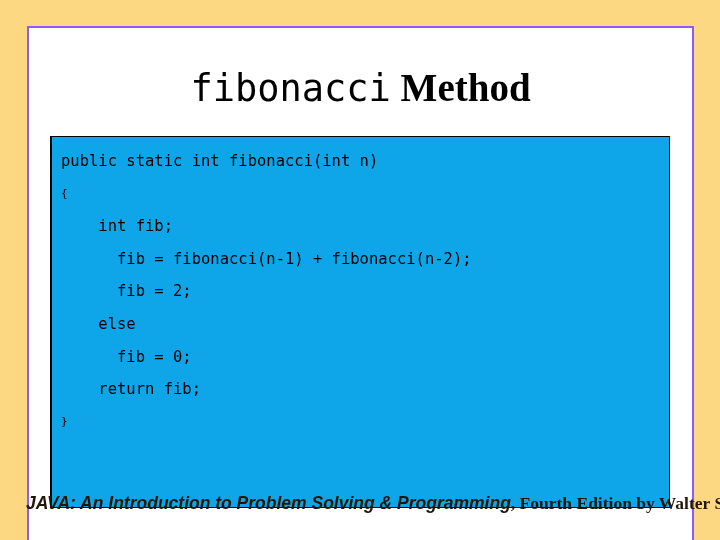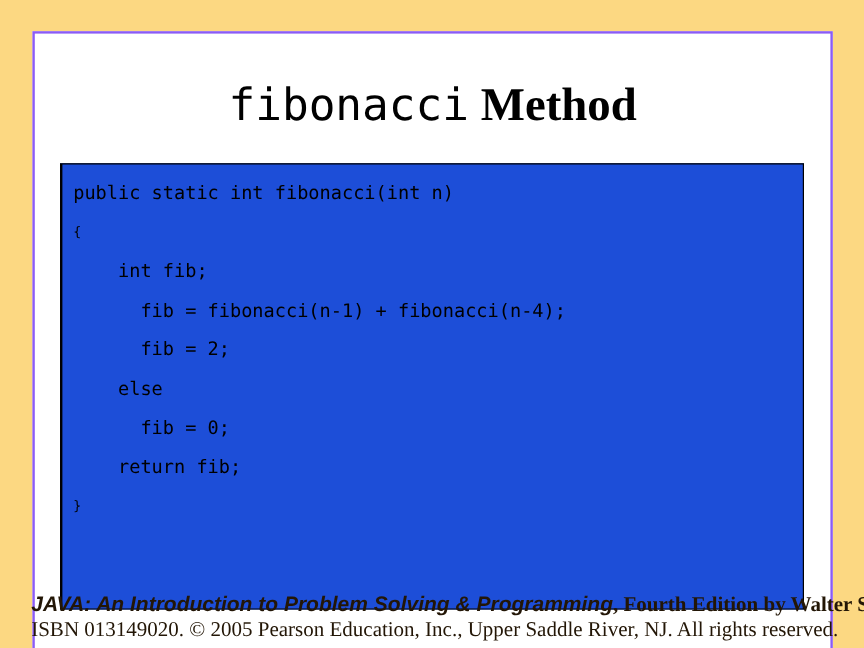--- a/index.html
+++ b/index.html
@@ -60,21 +60,21 @@
   
   #codebox {
     position: absolute;
     left: 21px;        
     top: 108px;        
     width: 620px;
     height: 372px;     
     border: 1px solid #000000;
     border-left-width: 2px;
     box-sizing: border-box;
-    background: #1d4ed8;
+    background: #0ea5e9;
     overflow: hidden;
   }
   #codelines {
     position: absolute;
     left: 0;
     top: 0;
     padding: 8px 0 0 0;
   }
   .code-line {
     font-family: "DejaVu Sans Mono", "Liberation Mono", monospace;
@@ -126,33 +126,30 @@
 
     <div id="title">
       <span class="mono">fibonacci</span><span class="serif"> Method</span>
     </div>
 
     <div id="codebox">
       <div id="codelines">
           <div class="code-line">public static int fibonacci(int n)</div>
           <div class="code-line brace">{</div>
           <div class="code-line">    int fib;</div>
-          <div class="code-line">      fib = fibonacci(n-1) + fibonacci(n-4);</div>
+          <div class="code-line">      fib = fibonacci(n-1) + fibonacci(n-2);</div>
           <div class="code-line">      fib = 2;</div>
           <div class="code-line">    else</div>
           <div class="code-line">      fib = 0;</div>
           <div class="code-line">    return fib;</div>
           <div class="code-line brace">}</div>
         </div>
     </div>
 
   </div>
 
   <div id="footer">
     <div class="line">
       <span class="bookitalic">JAVA: An Introduction to Problem Solving &amp; Programming</span><span class="rest">, Fourth Edition by Walter Savitch.</span>
     </div>
-    <div class="line">
-      <span class="plain">ISBN 013149020. © 2005 Pearson Education, Inc., Upper Saddle River, NJ. All rights reserved.</span>
-    </div>
   </div>
 
 </div>
 
 </body></html>

